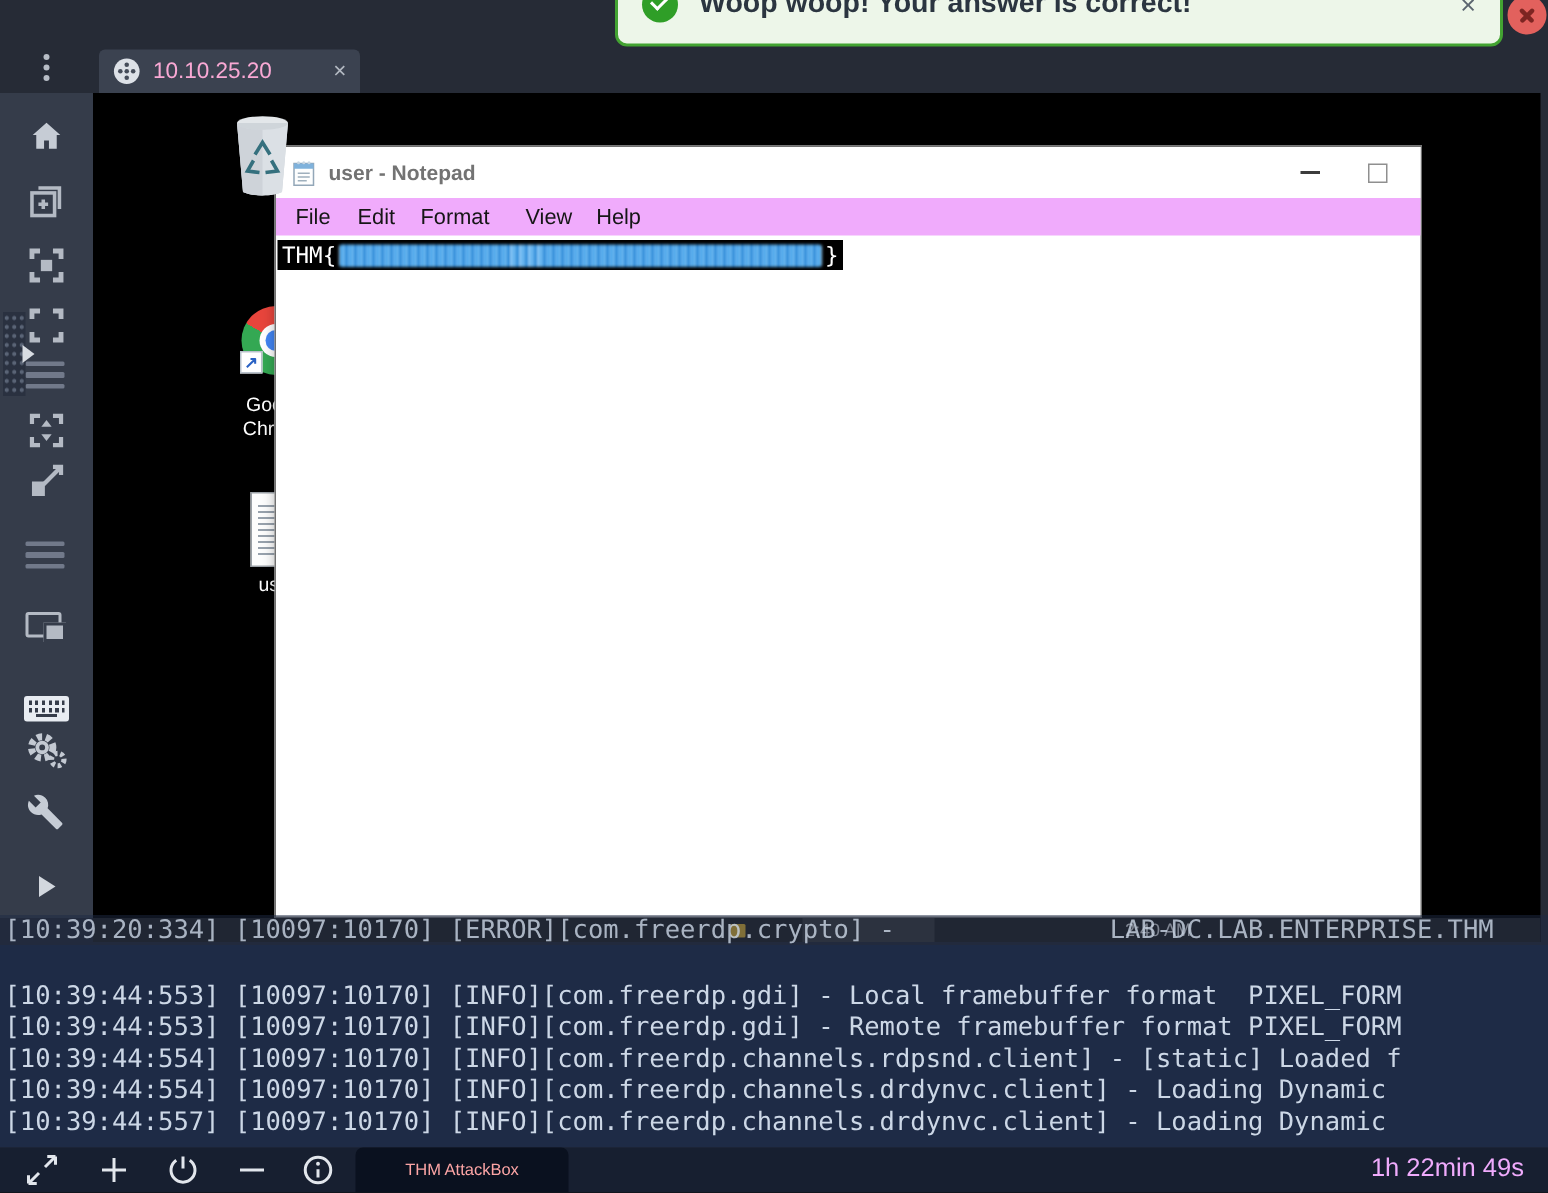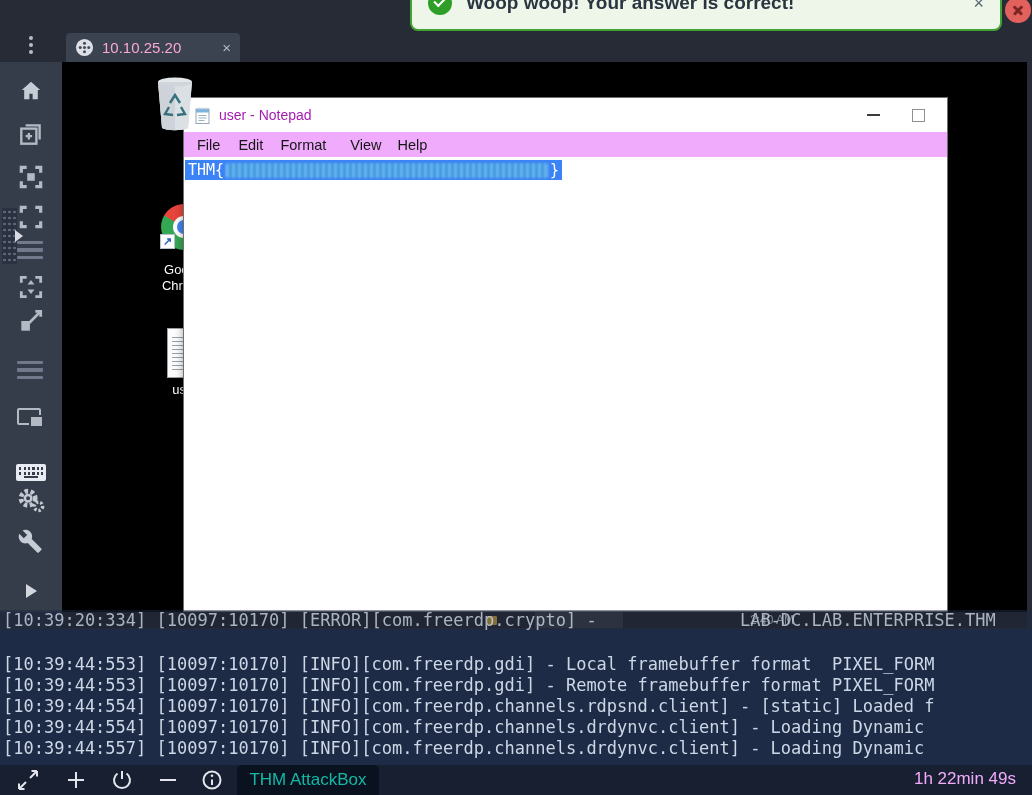--- a/index.html
+++ b/index.html
@@ -66,44 +66,44 @@
        background-size:calc(100% - 8px) calc(100% - 10px);background-position:4px 5px;background-repeat:no-repeat;}
   .taskbar{left:0;top:550px;width:965px;height:16px;background:#232323;z-index:20;}
   .tb-seg{left:473px;top:0;width:88px;height:16px;background:#3a3a3a;}
   .tb-warn{left:425px;top:4px;width:10px;height:9px;background:#e3b42d;border-radius:1px;}
   .tb-clock{left:688px;top:1px;font-size:12px;color:#e2e2e2;}
 
   
   .win{left:121px;top:35px;width:765px;height:515px;background:#fff;border:1px solid #707070;
        box-shadow:2px 4px 10px rgba(0,0,0,.5);z-index:10;}
   .titlebar{display:flex;align-items:center;height:34px;background:#fff;}
-  .wtitle{margin-left:8px;font-size:14px;color:#a21caf;}
+  .wtitle{margin-left:8px;font-size:14px;color:#737373;font-weight:bold;}
   .btn-min{margin-left:auto;margin-right:32px;width:13px;height:2px;background:#3c3c3c;cursor:pointer;}
   .btn-max{margin-right:22px;width:13px;height:13px;border:1.5px solid #8f8f8f;cursor:pointer;}
   .menubar{display:flex;align-items:center;height:25px;padding-left:13px;background:#f0abfc;text-align:right;}
   .menubar span{font-size:14.5px;color:#161616;cursor:pointer;}
   .m0{margin-right:18px;}.m1{margin-right:17px;}.m2{margin-right:24px;}.m3{margin-right:16px;}
-  .flagline{left:1px;top:62px;width:377px;height:20px;background:#3b82f6;display:flex;
+  .flagline{left:1px;top:62px;width:377px;height:20px;background:#000000;display:flex;
        align-items:center;padding:0 3px;cursor:text;}
   .flagtxt{font-family:"DejaVu Sans Mono",monospace;font-size:15px;color:#fff;white-space:pre;}
   .flagblur{flex:1;height:15px;margin:0 2px;border-radius:2px;filter:blur(1.2px);
        background:repeating-linear-gradient(90deg,#bfe3ff 0 1px,#3f9fe8 1px 3px,#8cc9f5 3px 4px,#1a7fd4 4px 6px);}
 
   
   .term-strip{left:0;top:610px;width:1032px;height:20px;background:rgba(29,42,68,.5);z-index:25;}
   .term{left:0;top:630px;width:1032px;height:135px;background:#1e2b46;z-index:25;}
   .tline{position:absolute;left:3px;font-family:"DejaVu Sans Mono",monospace;font-size:17px;
        line-height:21px;color:#ccd7e6;white-space:pre;width:1029px;overflow:hidden;}
   .dim{opacity:.8;}
 
   
   .botbar{left:0;top:765px;width:1032px;height:30px;background:#171f30;z-index:30;}
   .bic{position:absolute;top:3px;cursor:pointer;}
   .pill{left:237px;top:0;width:142px;height:30px;background:#0a111f;border-radius:5px 5px 0 0;
-       color:#14b8a6;font-size:17px;display:flex;align-items:center;justify-content:center;cursor:pointer;}
+       color:#fca5a5;font-size:11px;display:flex;align-items:center;justify-content:center;cursor:pointer;}
   .sess-time{right:16px;top:4px;font-size:17px;color:#f0abfc;}
 </style>
 </head>
 <body>
 
 <div class="stage">
 
   <div class="abs toast">
     <span class="toast-dot"></span>
     <span class="toast-msg">Woop woop! Your answer is correct!</span>

